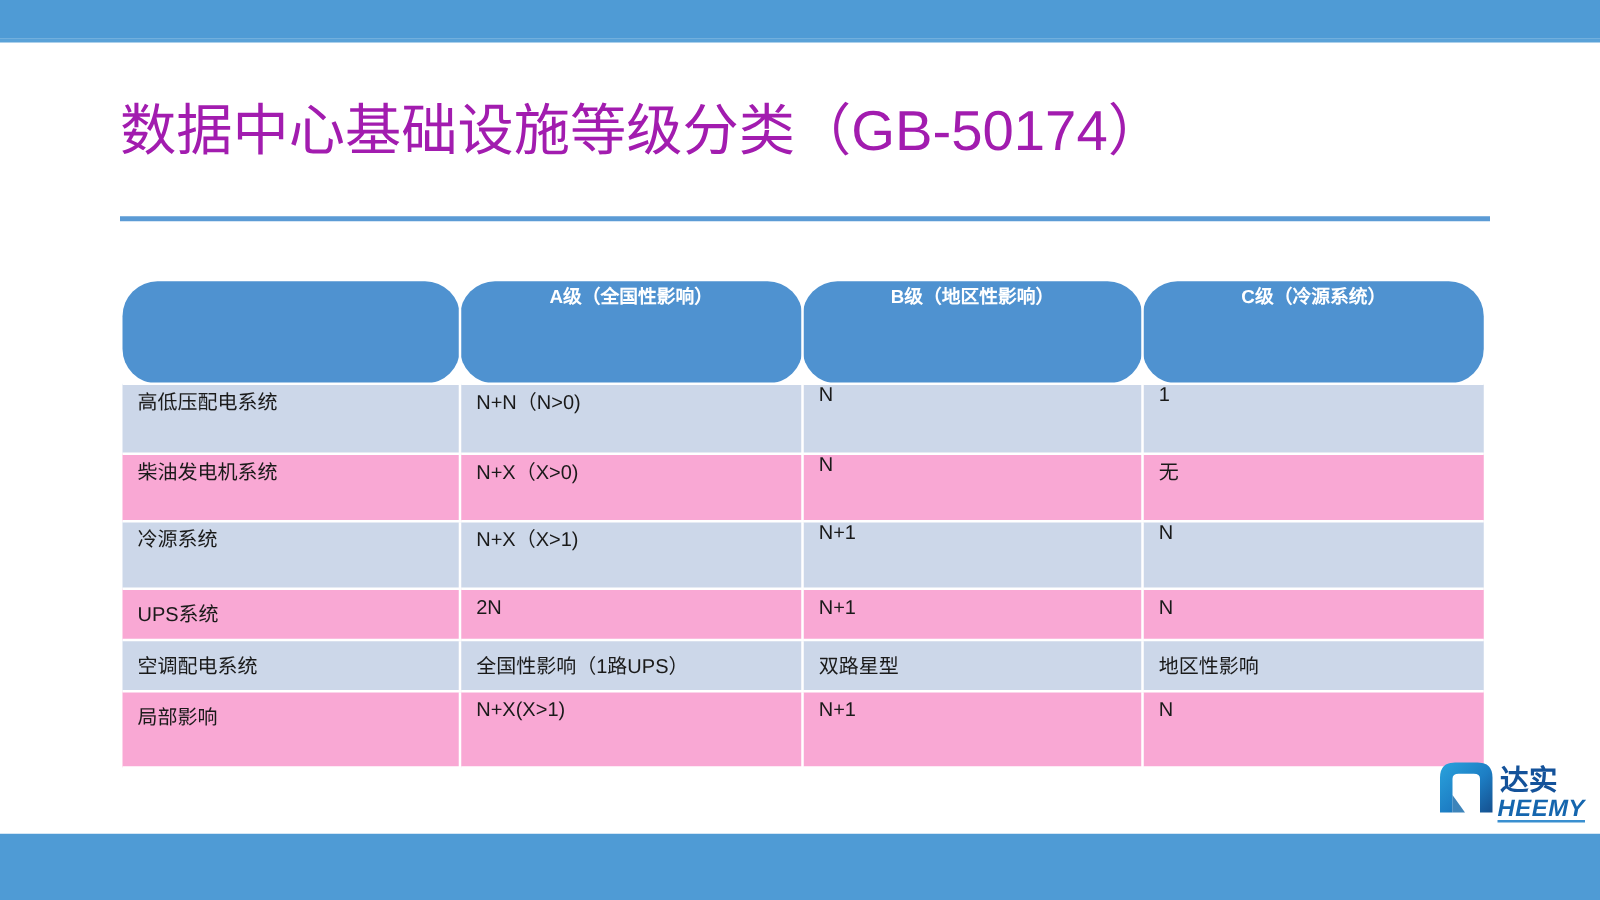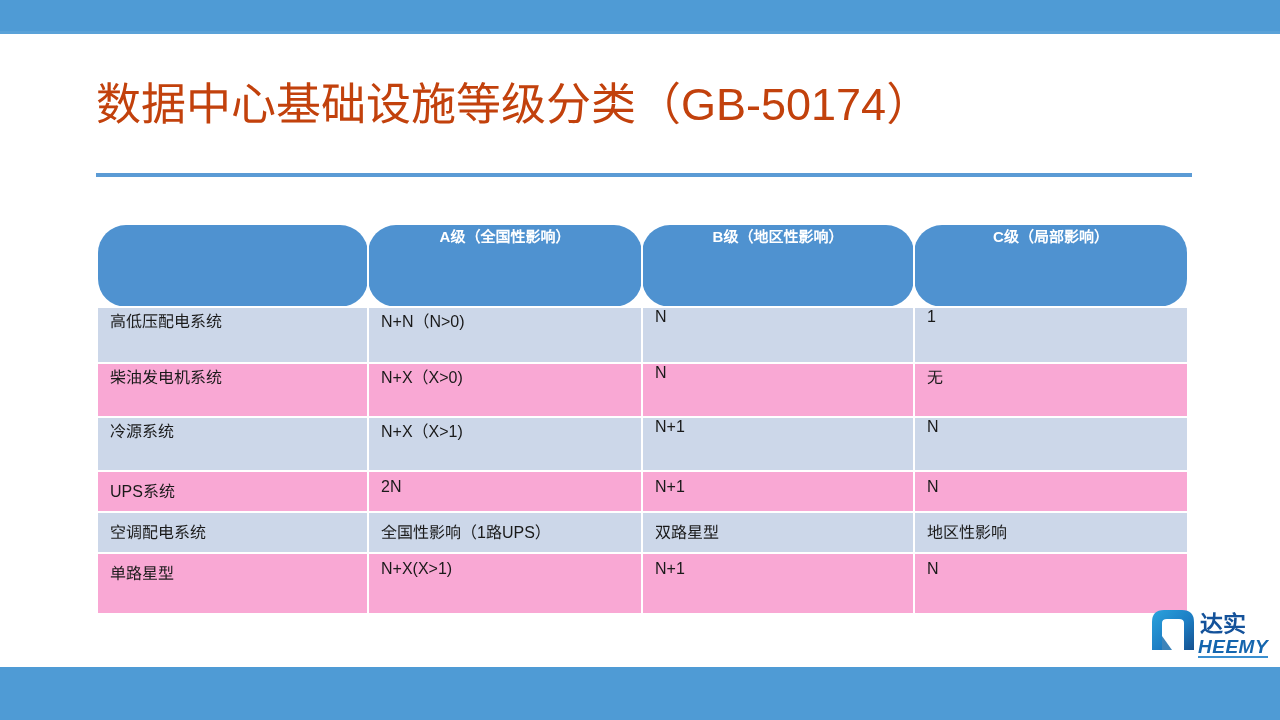--- a/index.html
+++ b/index.html
@@ -48,21 +48,21 @@
 
   
   .title {
     position: absolute;
     left: 96px;
     top: 74px;
     width: 1100px;
     font-size: 45px;
     line-height: 62px;
     font-weight: 400;
-    color: #c2410c;
+    color: #a21caf;
     white-space: nowrap;
     letter-spacing: 0px;
   }
   .title-rule {
     position: absolute;
     left: 96px;
     top: 173px;
     width: 1096px;
     height: 4px;
     background: #5b9bd5;
@@ -152,21 +152,21 @@
         <col class="c0">
           <col class="c1">
           <col class="c2">
           <col class="c3">
       </colgroup>
       <thead>
         <tr>
           <th class="th-blank"></th>
           <th>A级（全国性影响）</th>
           <th>B级（地区性影响）</th>
-          <th>C级（局部影响）</th>
+          <th>C级（冷源系统）</th>
         </tr>
       </thead>
       <tbody>
         <tr class="r0 band-dark">
           <td>高低压配电系统</td>
           <td>N+N（N&gt;0)</td>
           <td>N</td>
           <td>1</td>
         </tr>
         <tr class="r1 band-light">
@@ -187,21 +187,21 @@
           <td>N+1</td>
           <td>N</td>
         </tr>
         <tr class="r4 band-dark">
           <td>空调配电系统</td>
           <td>全国性影响（1路UPS）</td>
           <td>双路星型</td>
           <td>地区性影响</td>
         </tr>
         <tr class="r5 band-light">
-          <td>单路星型</td>
+          <td>局部影响</td>
           <td>N+X(X&gt;1)</td>
           <td>N+1</td>
           <td>N</td>
         </tr>
       </tbody>
     </table>
   </div>
 
   <div class="logo">
     <svg width="122" height="56" viewBox="0 0 122 56" xmlns="http://www.w3.org/2000/svg">

